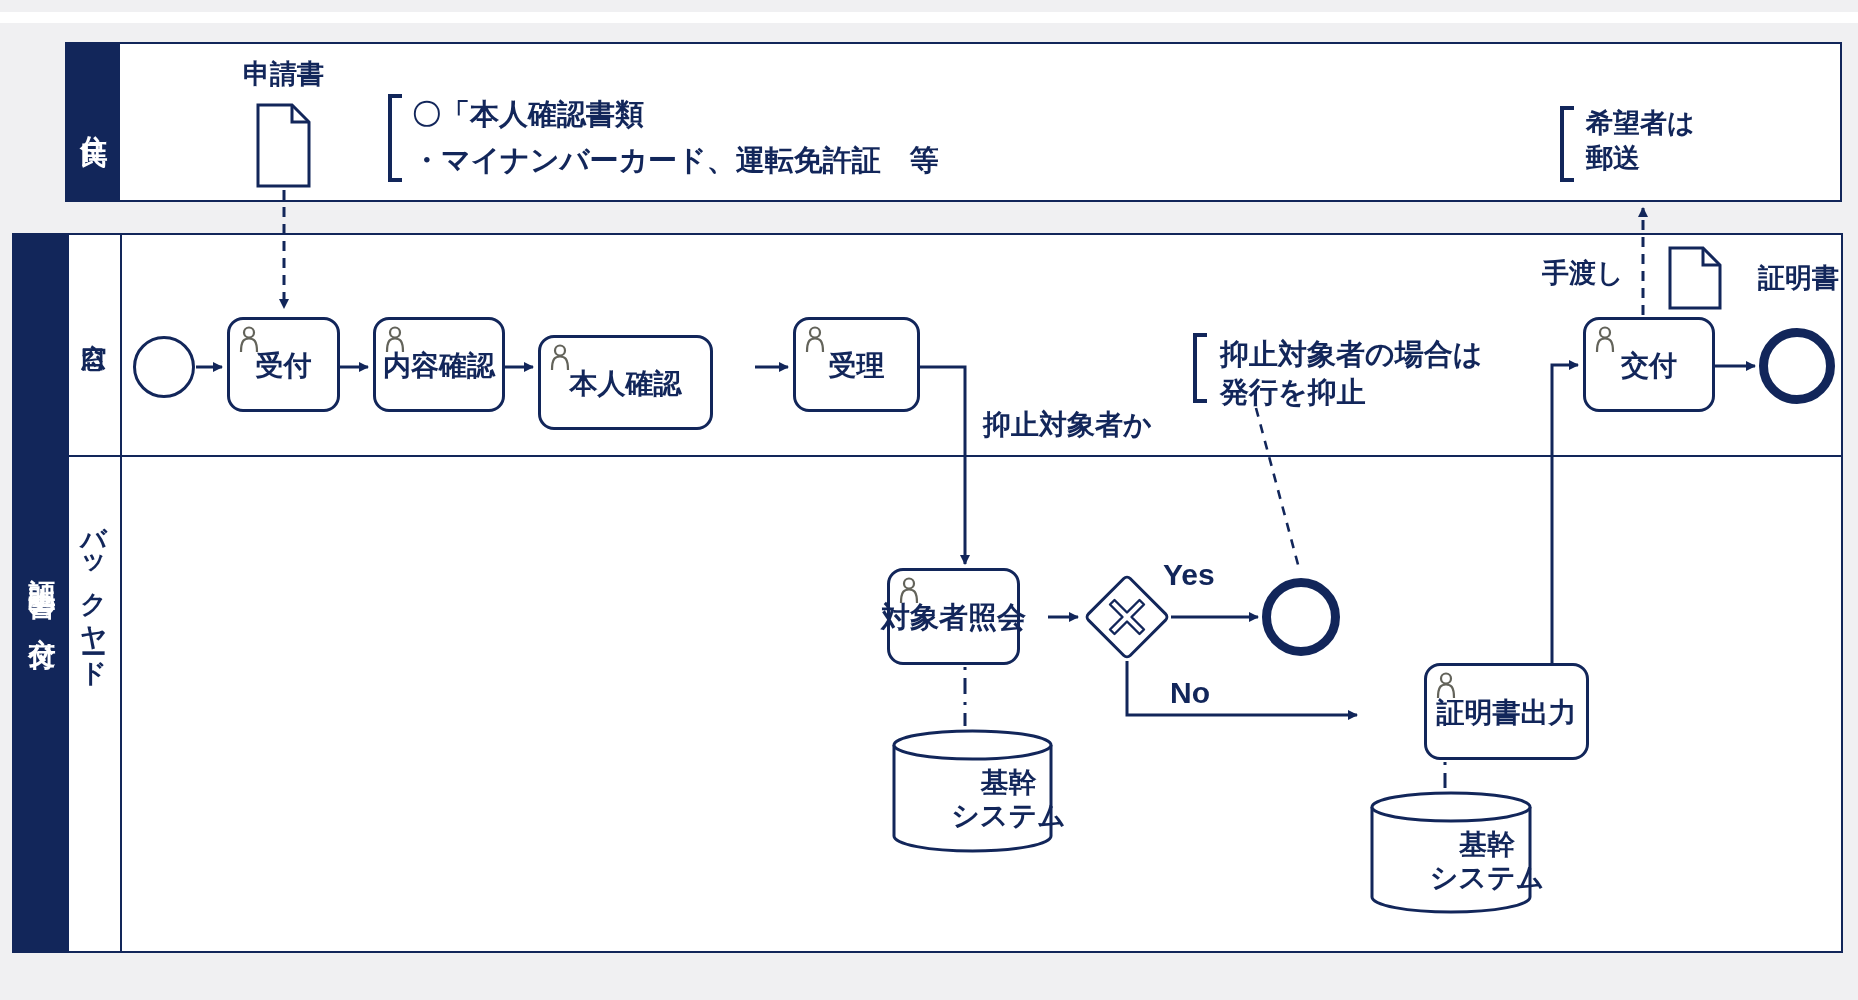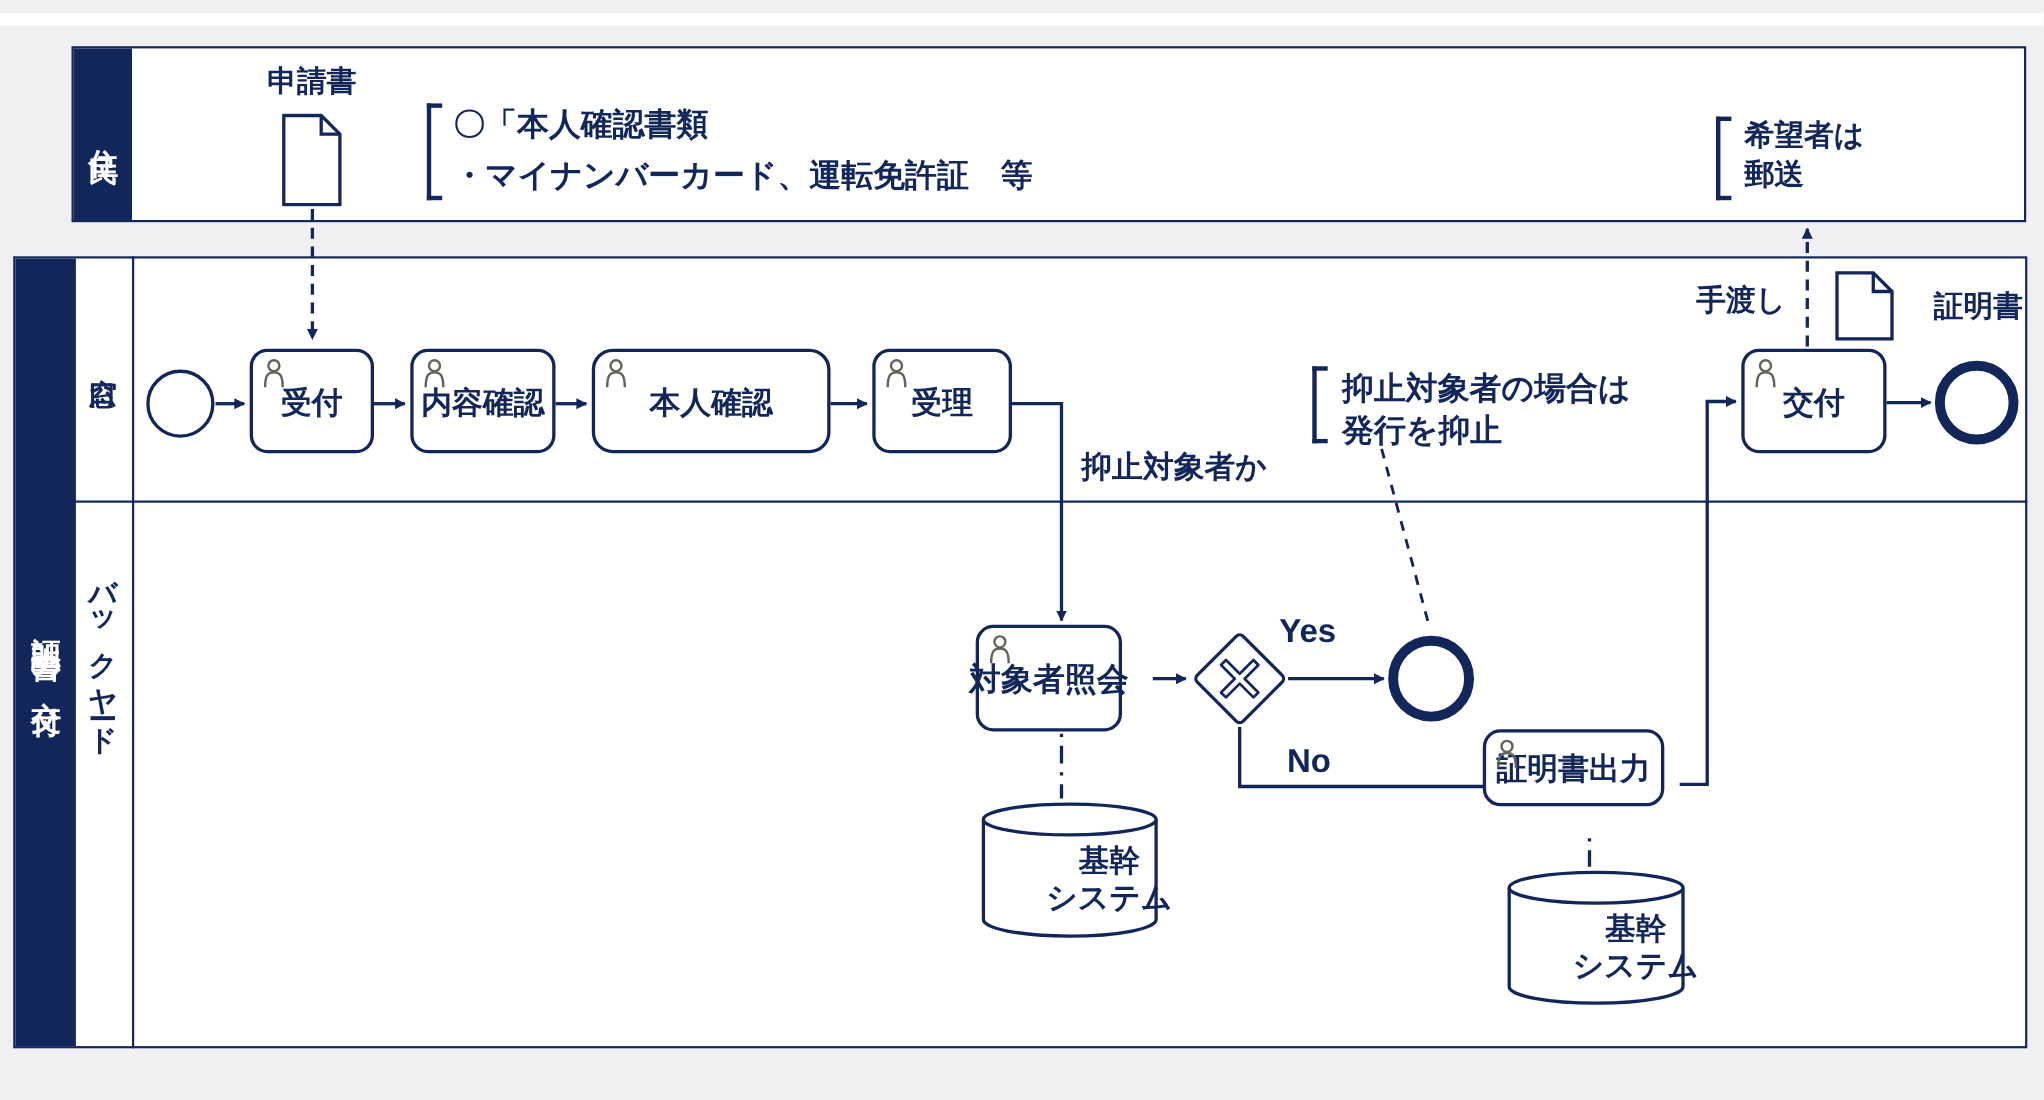--- a/index.html
+++ b/index.html
@@ -119,21 +119,21 @@
   </div>
   <div class="abs task" style="left:373px;top:317px;width:132px;height:95px;">
     <svg class="person" width="20" height="27" viewBox="0 0 20 27">
         <g fill="none" stroke="#63635a" stroke-width="2.2">
           <circle cx="10" cy="6.5" r="5"></circle>
           <path d="M2,26 C2,14 5.5,12.5 10,12.5 C14.5,12.5 18,14 18,26"></path>
         </g>
       </svg>
     <span class="lbl">内容確認</span>
   </div>
-  <div class="abs task" style="left:538px;top:317px;width:217px;height:95px;border-radius:19px;">
+  <div class="abs task" style="left:538px;top:335px;width:175px;height:95px;">
     <svg class="person" width="20" height="27" viewBox="0 0 20 27">
         <g fill="none" stroke="#63635a" stroke-width="2.2">
           <circle cx="10" cy="6.5" r="5"></circle>
           <path d="M2,26 C2,14 5.5,12.5 10,12.5 C14.5,12.5 18,14 18,26"></path>
         </g>
       </svg>
     <span class="lbl">本人確認</span>
   </div>
   <div class="abs task" style="left:793px;top:317px;width:127px;height:95px;">
     <svg class="person" width="20" height="27" viewBox="0 0 20 27">
@@ -155,21 +155,21 @@
   </div>
   <div class="abs task" style="left:887px;top:568px;width:133px;height:97px;">
     <svg class="person" width="20" height="27" viewBox="0 0 20 27">
         <g fill="none" stroke="#63635a" stroke-width="2.2">
           <circle cx="10" cy="6.5" r="5"></circle>
           <path d="M2,26 C2,14 5.5,12.5 10,12.5 C14.5,12.5 18,14 18,26"></path>
         </g>
       </svg>
     <span class="lbl" style="font-size:29px;">対象者照会</span>
   </div>
-  <div class="abs task" style="left:1348px;top:663px;width:165px;height:70px;">
+  <div class="abs task" style="left:1424px;top:663px;width:165px;height:97px;">
     <svg class="person" width="20" height="27" viewBox="0 0 20 27">
         <g fill="none" stroke="#63635a" stroke-width="2.2">
           <circle cx="10" cy="6.5" r="5"></circle>
           <path d="M2,26 C2,14 5.5,12.5 10,12.5 C14.5,12.5 18,14 18,26"></path>
         </g>
       </svg>
     <span class="lbl">証明書出力</span>
   </div>
 
   <svg class="abs shape" style="left:256px;top:103px;" width="55" height="85" viewBox="0 0 55 85">

